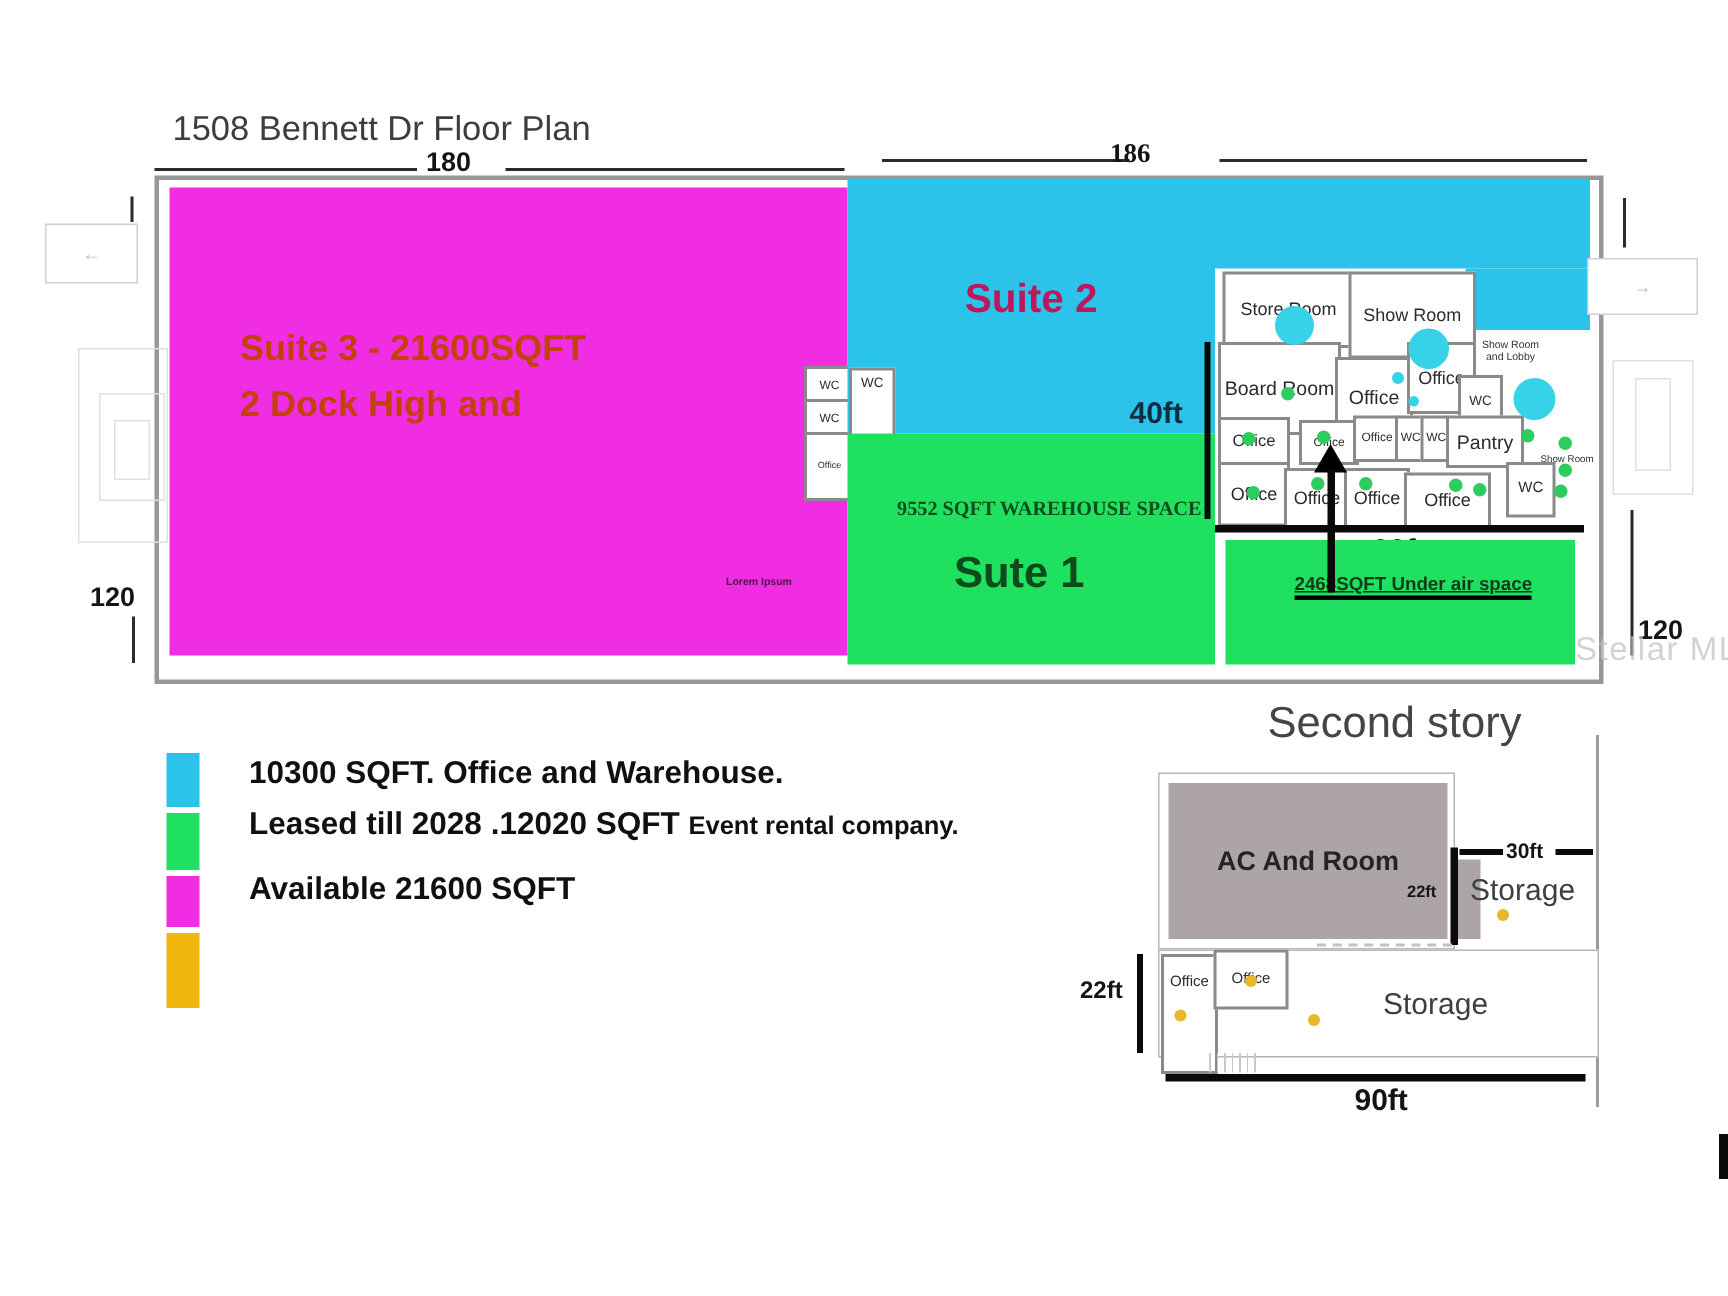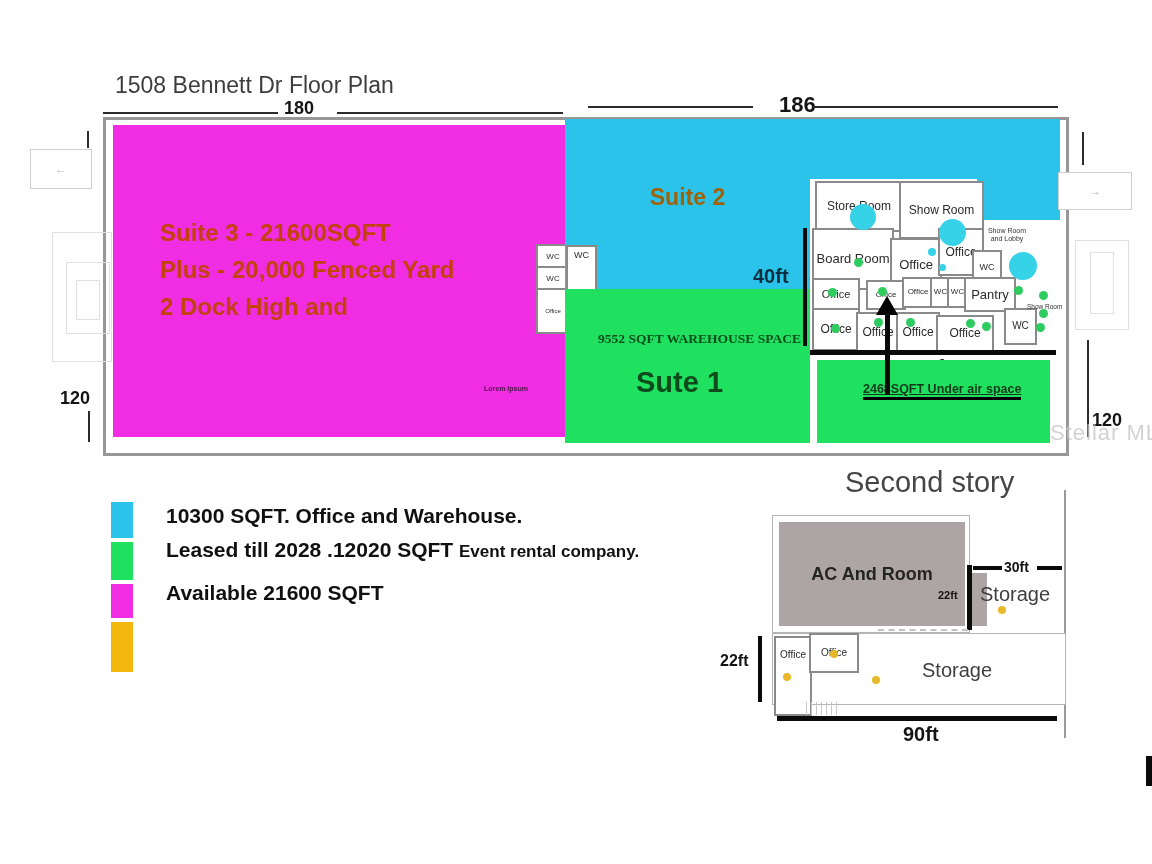--- a/index.html
+++ b/index.html
@@ -29,48 +29,47 @@
 
 <div id="canvas">
 
   <div class="abs" style="left:115px;top:72px;font-size:23px;color:#3d3d3d;">1508 Bennett Dr Floor Plan</div>
 
   <div class="thinline" style="left:103px;top:112px;width:175px;height:2px;"></div>
   <div class="dim" style="left:284px;top:98px;font-size:18px;">180</div>
   <div class="thinline" style="left:337px;top:112px;width:226px;height:2px;"></div>
 
   <div class="thinline" style="left:588px;top:106px;width:165px;height:2px;"></div>
-  <div class="dim" style="left:779px;top:92px;font-size:22px;">186</div>
+  <div class="dim" style="left:740px;top:92px;font-size:18px;font-family:Liberation Serif, serif;">186</div>
   <div class="thinline" style="left:813px;top:106px;width:245px;height:2px;"></div>
 
   <div class="abs" style="left:103px;top:117px;width:960px;height:333px;border:3px solid #979797;background:#fff;"></div>
 
   <div class="thinline" style="left:87px;top:131px;width:2px;height:17px;"></div>
   <div class="thinline" style="left:1082px;top:132px;width:2px;height:33px;"></div>
 
   <div class="abs" style="left:113px;top:125px;width:452px;height:312px;background:#F12DE4;"></div>
   <div class="abs b" style="left:160px;top:214px;font-size:24px;line-height:37px;color:#c2410c;">
     <div>Suite 3 - 21600SQFT</div>
-    <div>Plus - 20,000 Fenced Yard</div>
     <div>2 Dock High and</div>
   </div>
   <div class="abs b" style="left:484px;top:385px;font-size:7px;color:#4a1648;">Lorem Ipsum</div>
 
   <div class="room" style="left:536px;top:244px;width:30px;height:22px;font-size:8px;">
       <span>WC</span>
     </div>
   <div class="room" style="left:536px;top:266px;width:30px;height:22px;font-size:8px;">
       <span>WC</span>
     </div>
   <div class="room" style="left:536px;top:288px;width:30px;height:42px;font-size:6px;">
       <span>Office</span>
     </div>
 
   <div class="abs" style="left:565px;top:119px;width:245px;height:170px;background:#2BC3E9;"></div>
-  <div class="abs b" style="left:600px;top:184px;width:175px;text-align:center;font-size:23px;color:#a16207;">Suite 2</div>
+  <div class="abs b" style="left:600px;top:184px;width:175px;text-align:center;font-size:27px;color:#be185d;">Suite 2</div>
   <div class="room" style="left:566px;top:245px;width:27px;height:40px;font-size:9px;align-items:flex-start;padding-top:4px;">
       <span>WC</span>
     </div>
   <div class="abs b" style="left:753px;top:265px;font-size:20px;color:#0e2f40;">40ft</div>
 
   <div class="abs" style="left:565px;top:289px;width:245px;height:154px;background:#1FE05F;"></div>
   <div class="abs b" style="left:592px;top:331px;width:215px;text-align:center;font-size:13.5px;color:#0a4d1d;font-family:Liberation Serif, serif;">9552 SQFT WAREHOUSE SPACE</div>
   <div class="abs b" style="left:636px;top:366px;font-size:29px;color:#0d4a1c;">Sute 1</div>
 
   <div class="abs" style="left:810px;top:179px;width:252px;height:174px;background:#fff;"></div>

